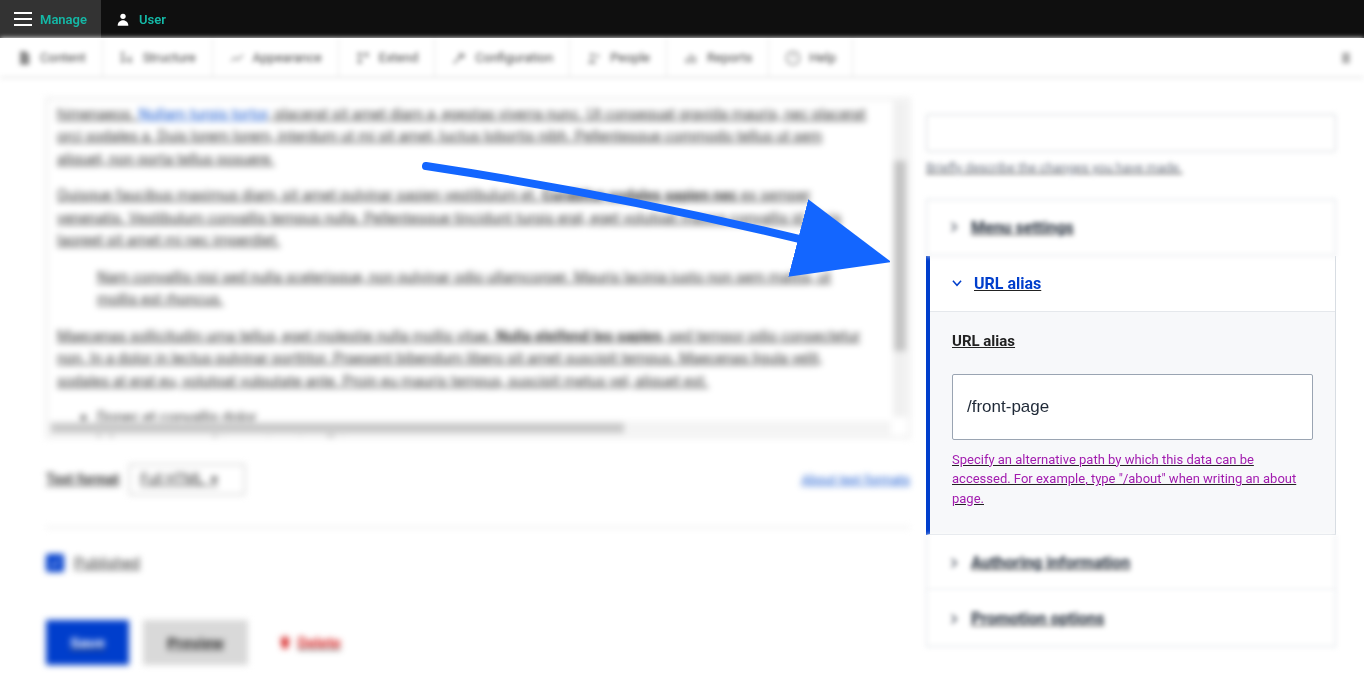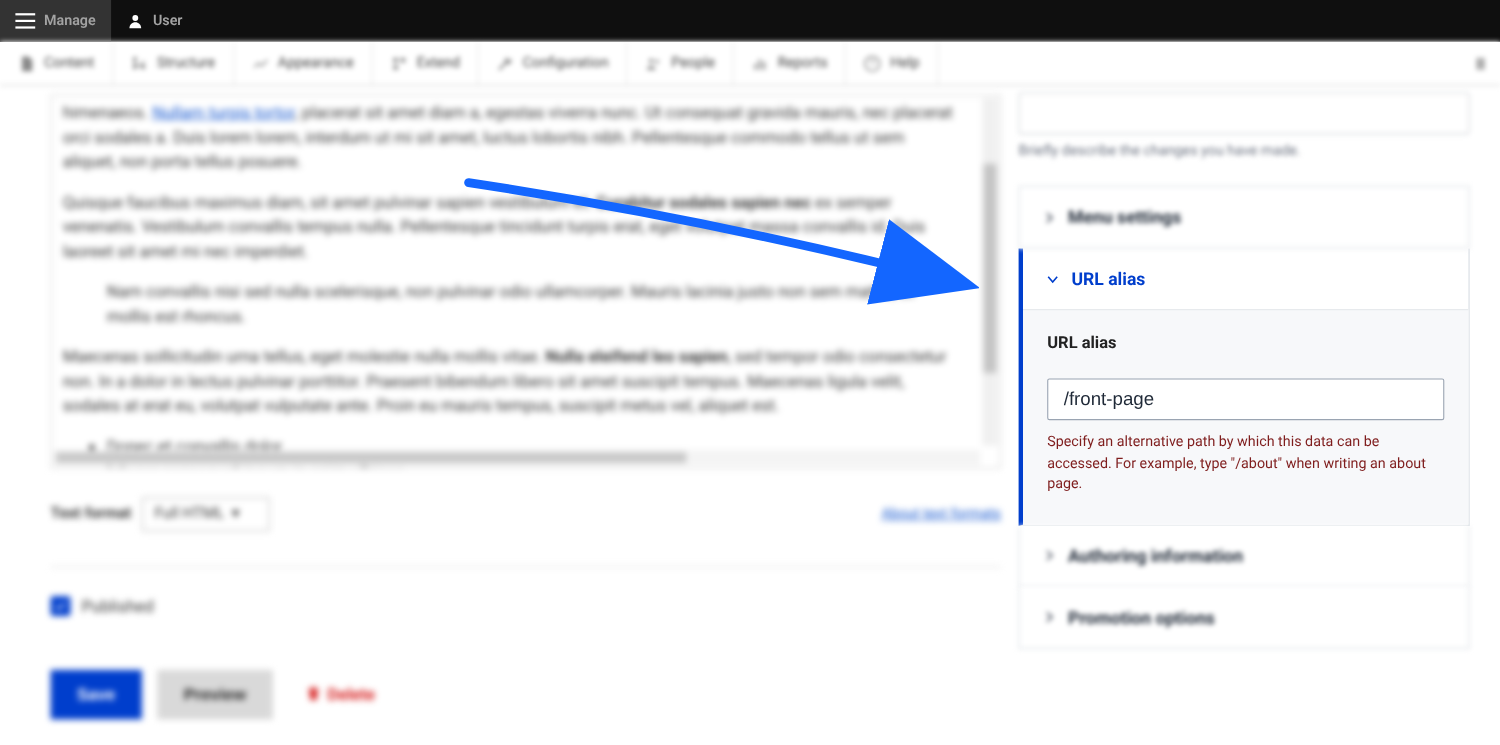--- a/index.html
+++ b/index.html
@@ -13,21 +13,21 @@
     overflow: hidden;
     position: relative;
   }
 
   
   .topbar {
     background: #0f0f0f;
     height: 38px;
     display: flex;
     align-items: center;
-    color: #a3a3a3;
+    color: #14b8a6;
     font-size: 13px;
     font-weight: 600;
   }
   .topbar-item {
     display: flex;
     align-items: center;
     padding: 0 14px;
     height: 100%;
     gap: 8px;
   }
@@ -61,23 +61,24 @@
   .adminbar-right {
     margin-left: auto;
     display: flex;
     align-items: center;
     padding-right: 8px;
   }
 
   
   .page {
     display: flex;
-    align-items: flex-start;
+    align-items: center;
     padding: 0;
     height: calc(100% - 78px);
+    text-decoration: underline;
   }
 
   
   .left {
     flex: 1;
     padding: 8px 0 0 46px;
     filter: blur(3px);
     pointer-events: none;
     color: #3a3a3a;
     font-size: 15px;
@@ -179,24 +180,24 @@
   .details.open .details-header { color: #003ecc; }
   .details.open .chevron polyline { stroke: #003ecc; }
 
   .details-body {
     padding: 20px 22px 26px 22px;
     background: #f7f8fa;
     border-top: 1px solid #e5e8ec;
   }
   .field-label { font-weight: 700; font-size: 15px; color: #222; margin-bottom: 8px; }
   .text-input {
-    width: 100%; border: 1px solid #9aa4b2; padding: 8px 14px;
+    width: 100%; border: 1px solid #9aa4b2; padding: 22px 14px;
     font-size: 17px; color: #1f2937; background: #fff; border-radius: 2px; margin-top: 16px;
   }
-  .field-help { color: #7f1d1d; font-size: 13px; line-height: 1.5; margin-top: 10px; }
+  .field-help { color: #a21caf; font-size: 13px; line-height: 1.5; margin-top: 10px; }
 
   .details + .details { border-top: none; }
 
   
   .arrow-overlay {
     position: absolute;
     left: 420px; top: 160px;
     pointer-events: none;
     z-index: 50;
   }

